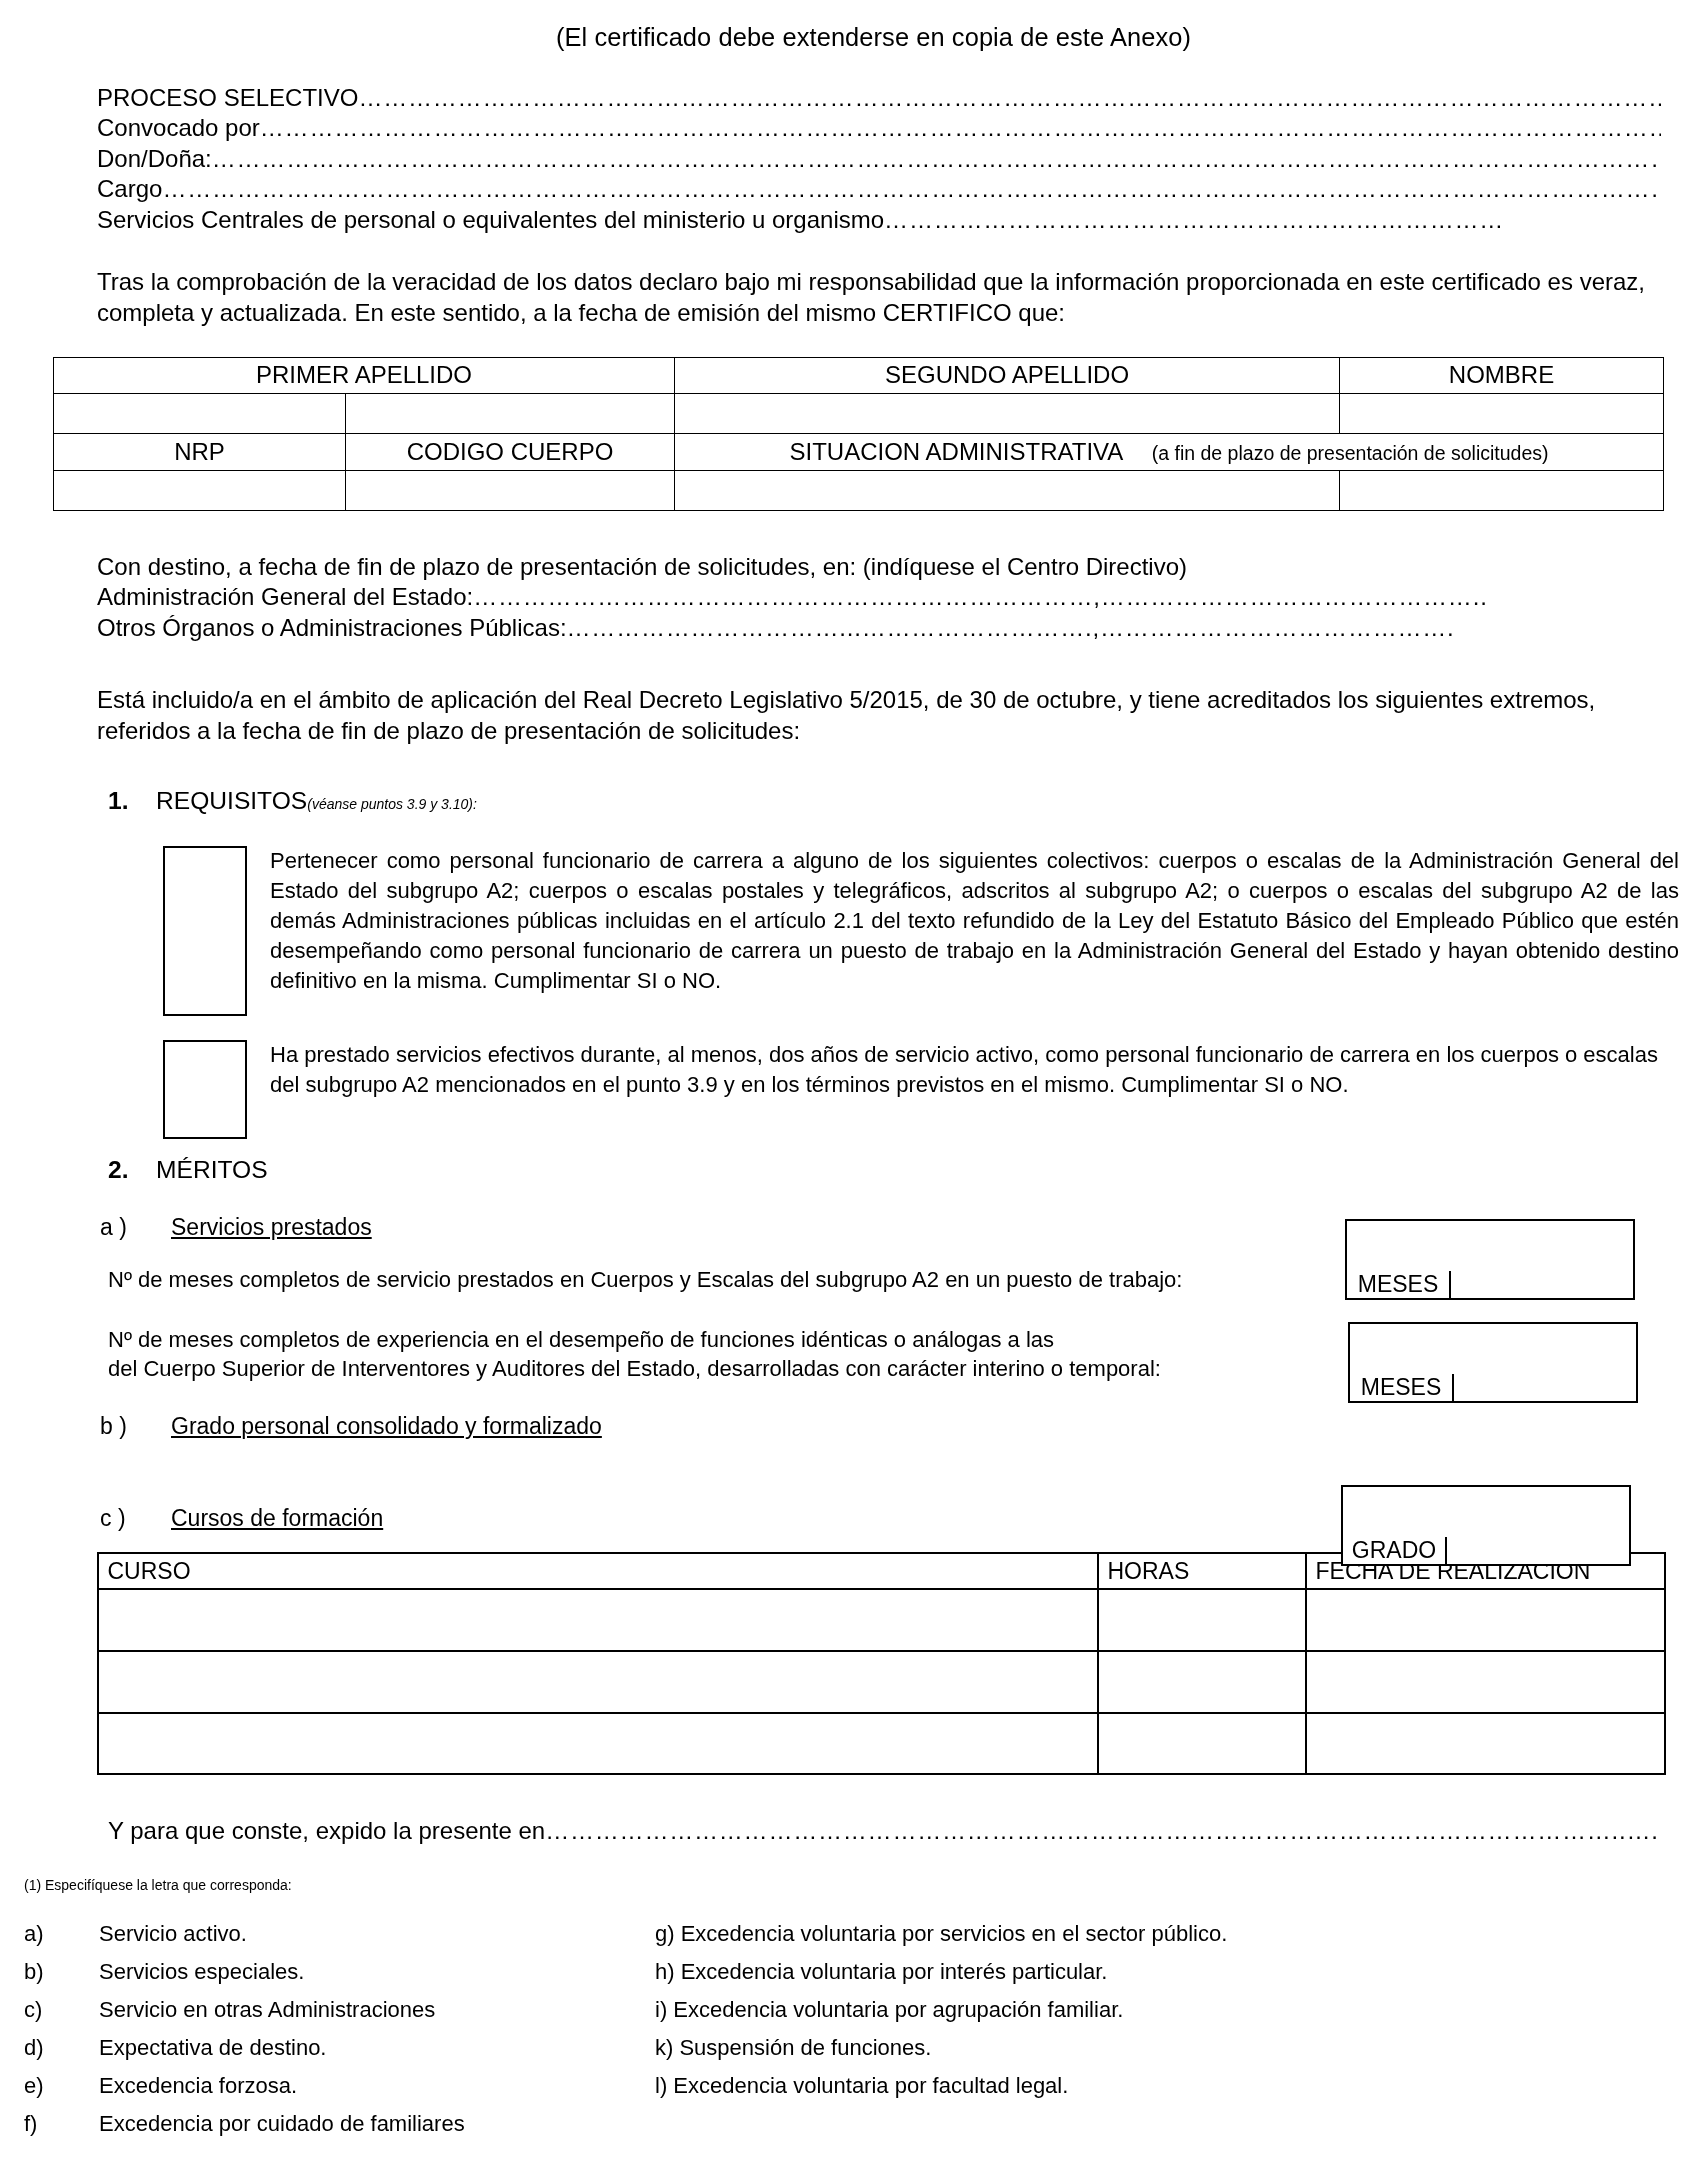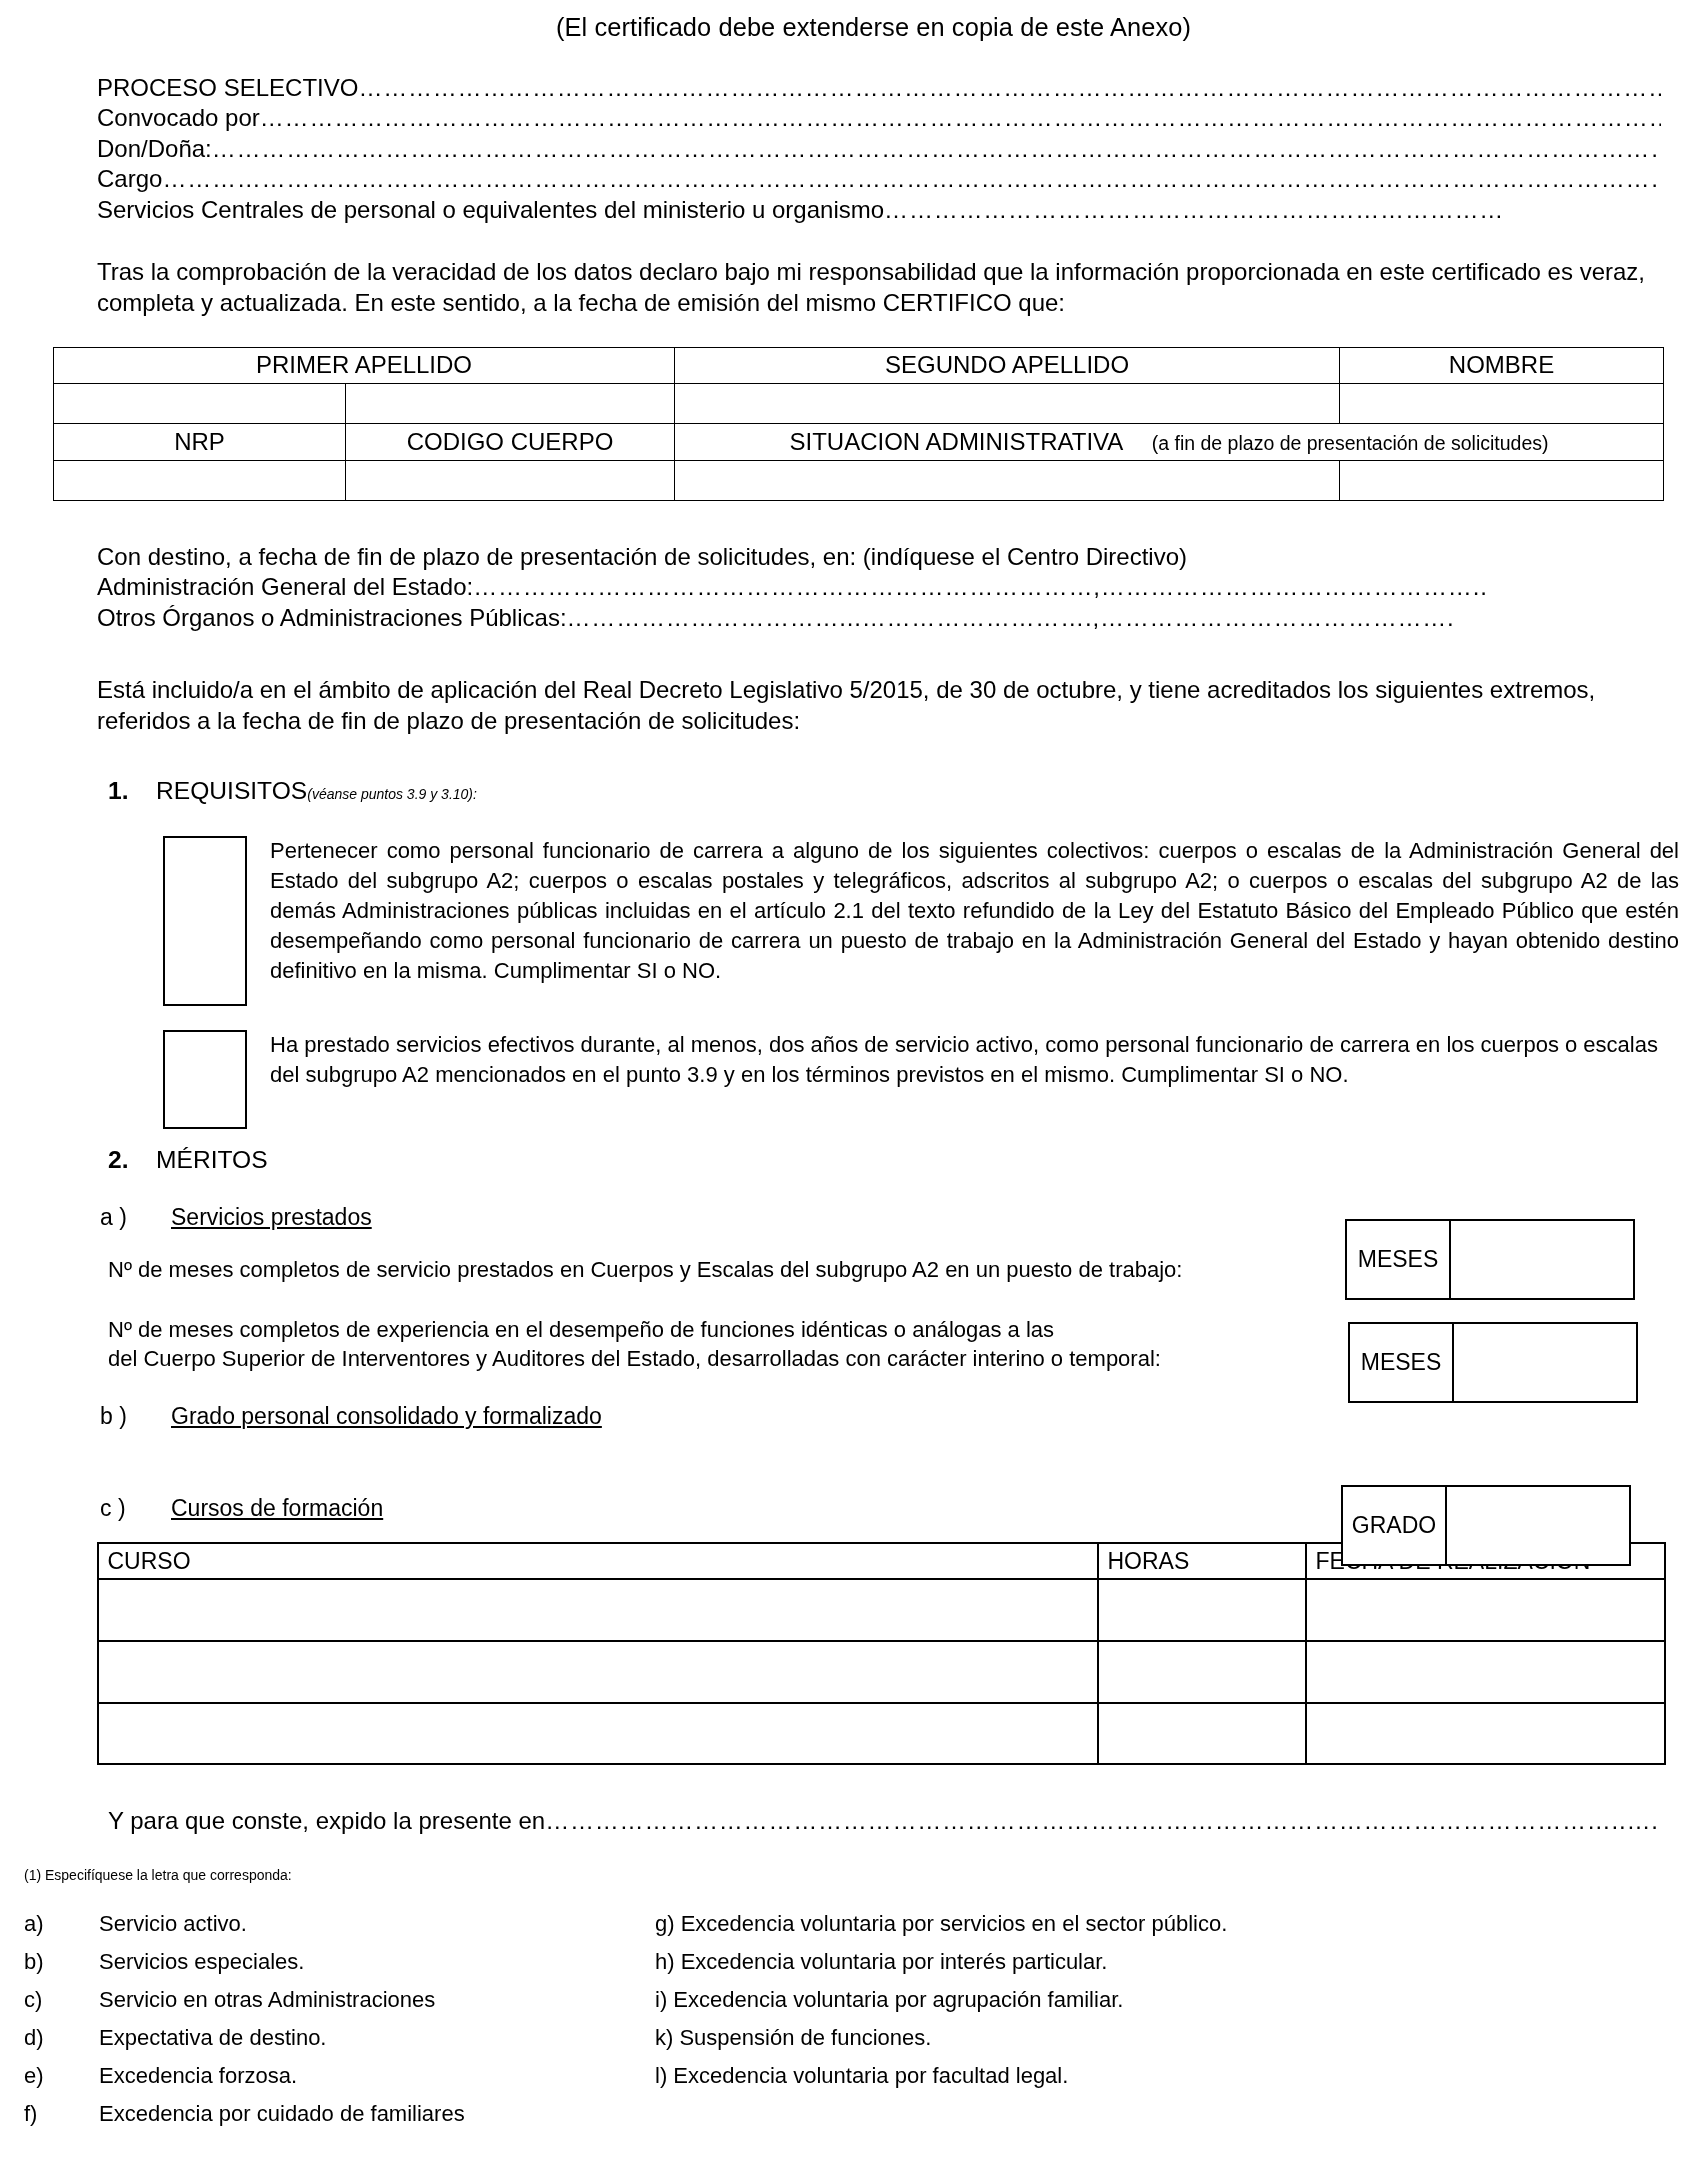--- a/index.html
+++ b/index.html
@@ -17,21 +17,21 @@
     min-height: 2173px;
     background: #ffffff;
     box-sizing: border-box;
     padding: 0;
   }
 
   
   .title {
     text-align: center;
     font-size: 25.4px;
-    padding-top: 13px;
+    padding-top: 23px;
     letter-spacing: 0.1px;
     margin-left: 45px;
   }
   .block {
     margin-left: 97px;
     margin-right: 41px;
   }
   .line {
     font-size: 24px;
     line-height: 30.5px;
@@ -113,20 +113,21 @@
     line-height: 29px;
     margin-left: 108px;
   }
 
   .valbox {
     position: absolute;
     border: 2.5px solid #000000;
     box-sizing: border-box;
     display: flex;
     background: #ffffff;
+    align-items: flex-end;
   }
   .valbox .lab {
     width: 102px;
     flex: none;
     display: flex;
     align-items: center;
     justify-content: center;
     font-size: 23px;
     border-right: 2.5px solid #000000;
   }

